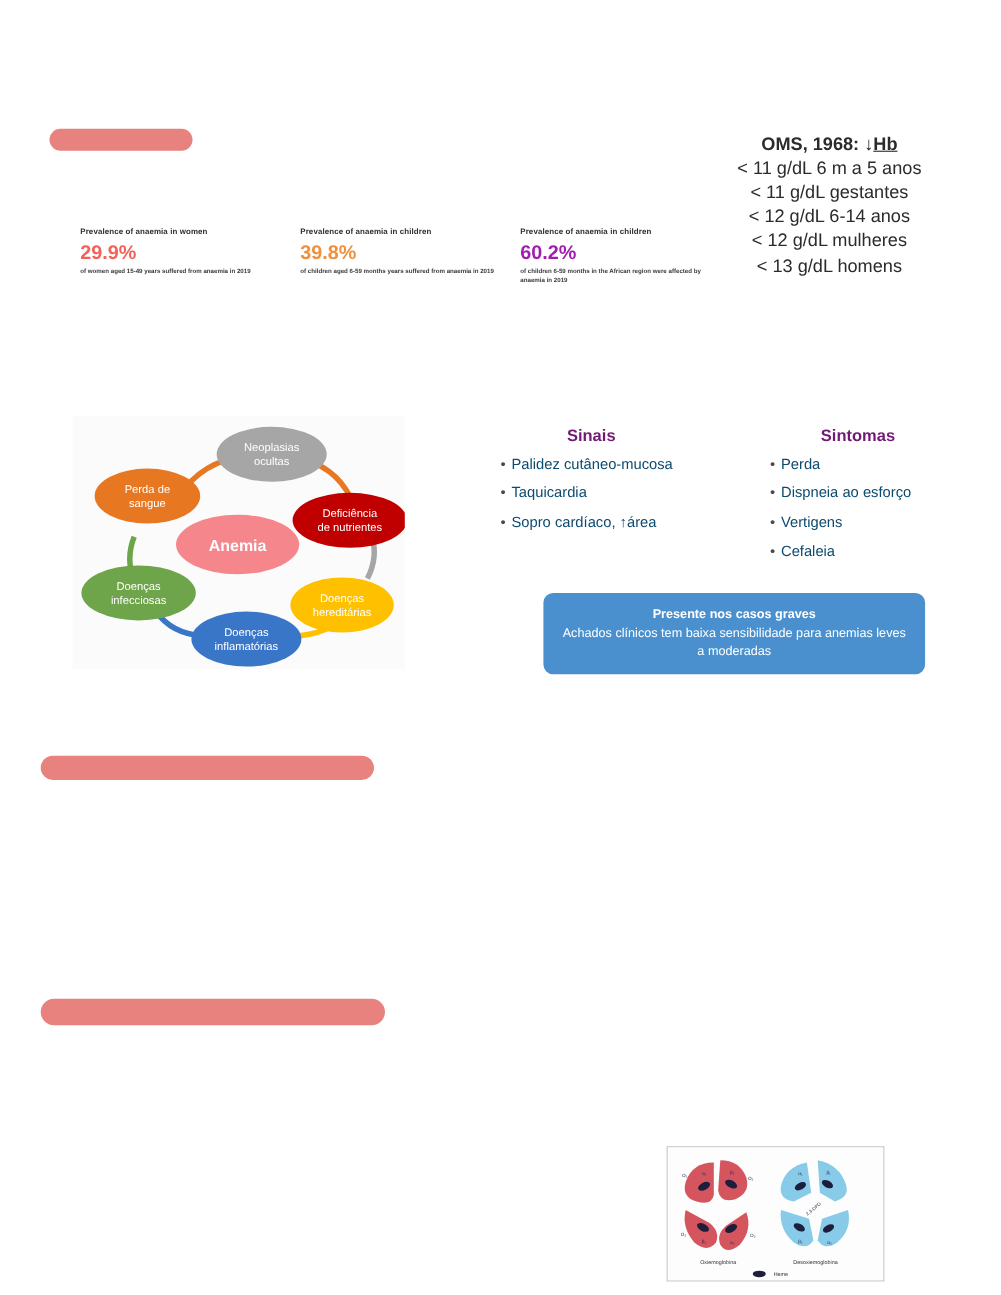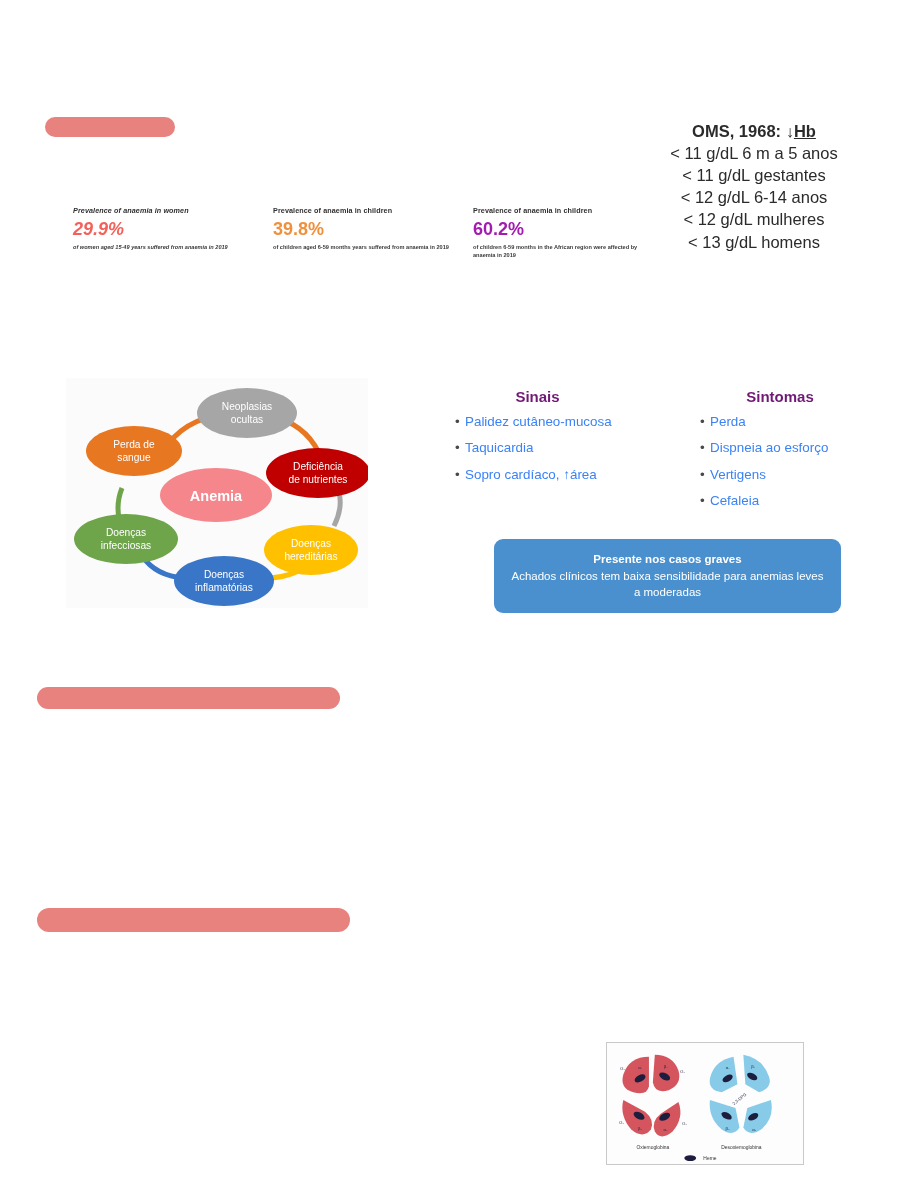--- a/index.html
+++ b/index.html
@@ -26,21 +26,21 @@
   .stat .stat-head {
     font-size: 7.2px; font-weight: 700; letter-spacing: .1px;
     color: #2f2f2f; line-height: 1.3; margin-bottom: 5px;
   }
   .stat .stat-value {
     font-size: 18px; font-weight: 700; line-height: 1; margin-bottom: 5px;
   }
   .stat .stat-sub {
     font-size: 5.6px; font-weight: 600; color: #3a3a3a; line-height: 1.45;
   }
-  #stat-women    { left: 73px;  top: 206px; width: 190px; font-style: italic; }
+  #stat-women    { left: 73px;  top: 206px; width: 190px; }
   #stat-children { left: 273px; top: 206px; width: 195px; }
   #stat-africa   { left: 473px; top: 206px; width: 170px; }
   .v-red   { color: #F2615A; }
   .v-orange{ color: #F0903C; }
   .v-blue  { color: #a21caf; }
 
   
   #oms-block {
     position: absolute; left: 648px; top: 120px; width: 212px;
     text-align: center; color: #2b2b2b;
@@ -72,21 +72,21 @@
   
   .col-head {
     position: absolute; font-size: 15px; font-weight: 700; color: #701a75;
     text-align: center;
   }
   #head-sinais   { left: 455px; top: 388px; width: 165px; }
   #head-sintomas { left: 700px; top: 388px; width: 160px; text-align: center; }
 
   .bullet-list { position: absolute; list-style: none; }
   .bullet-list li {
-    font-size: 13.4px; color: #3b82f6; line-height: 1.0;
+    font-size: 13.4px; color: #0c4a6e; line-height: 1.0;
     margin-bottom: 13px; white-space: nowrap;
   }
   .bullet-list li::before {
     content: "\2022"; color: #4a4a4a; display: inline-block;
     width: 10px; margin-left: -10px; font-size: 13.4px;
   }
   #list-sinais   { left: 455px; top: 415px; padding-left: 10px; }
   #list-sintomas { left: 700px; top: 415px; padding-left: 10px; }
 
   

